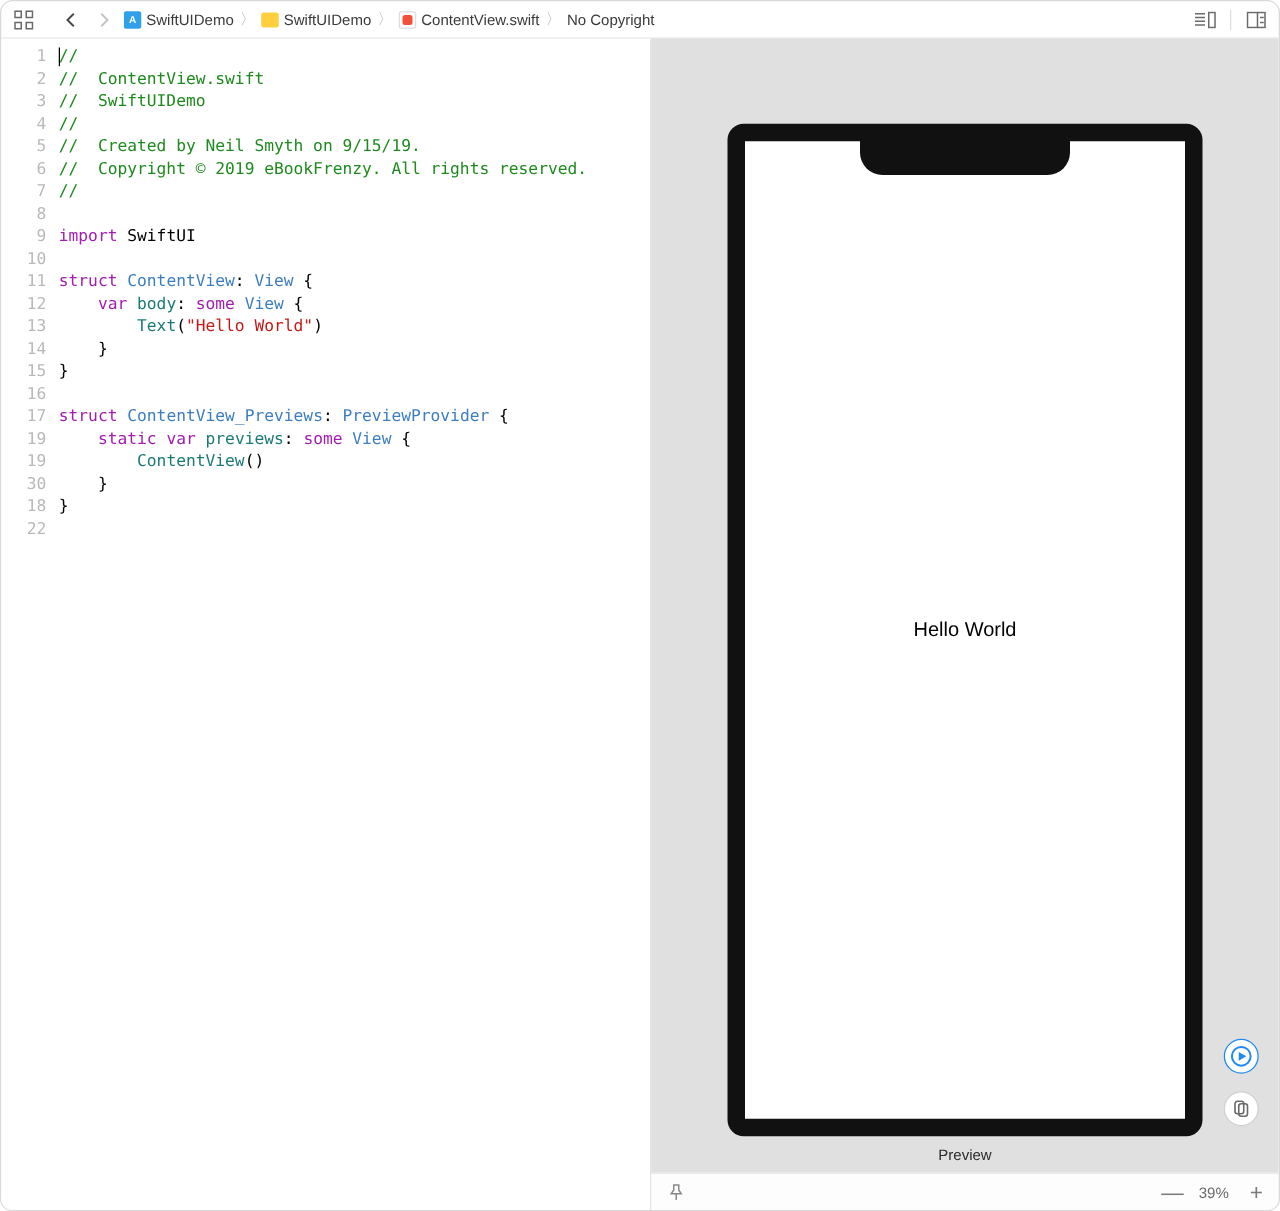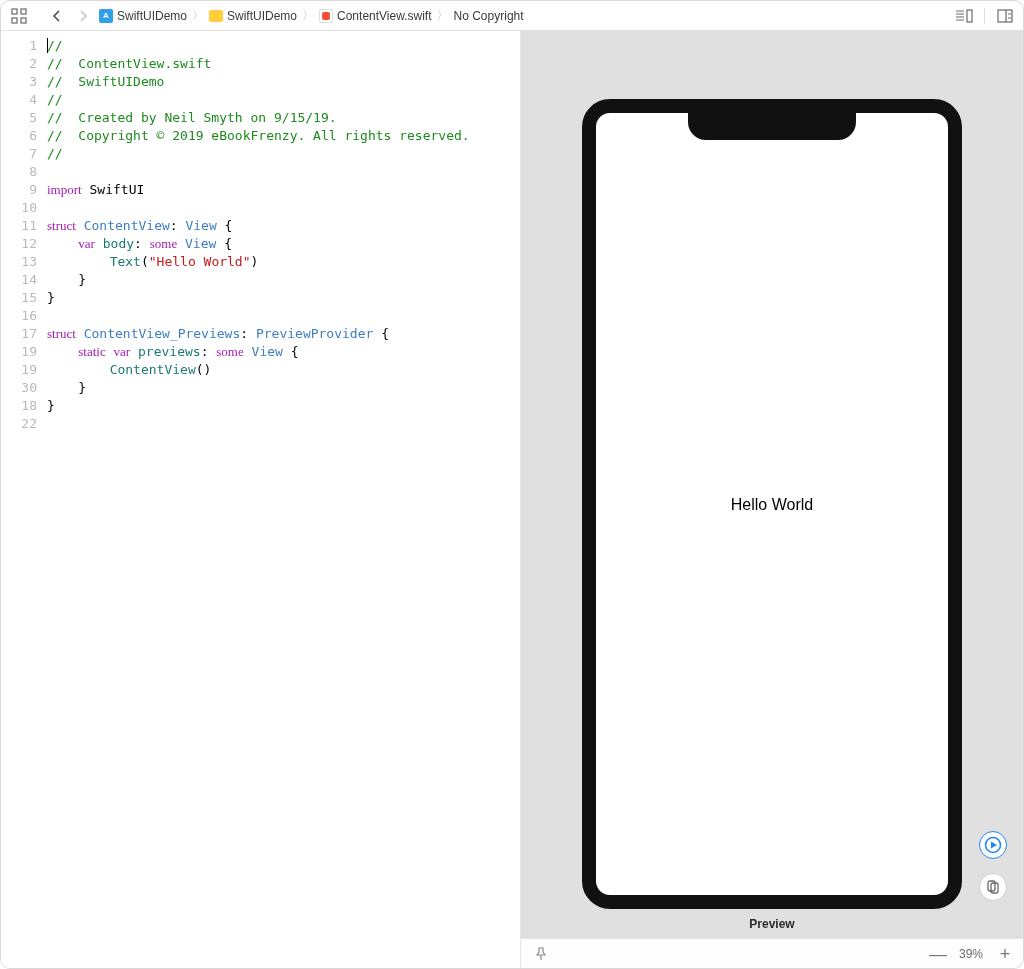--- a/index.html
+++ b/index.html
@@ -108,40 +108,40 @@
   .code {
     flex:1;
     white-space:pre;
     color:#000;
   }
   .code .line { height:18px; position:relative;}
   .cursor {
     position:absolute; left:0; top:1px; width:1px; height:15px; background:#000;
   }
   .c-comment { color:#1e8a1e; }
-  .c-keyword { color:#a31db1;font-family:Liberation Serif, serif; }
+  .c-keyword { color:#a31db1; }
   .c-type    { color:#3d7ec0; }
   .c-type2   { color:#1b7a74;margin-top:37px; }
   .c-string  { color:#c41a16; }
 
   
   .canvas {
     flex:1;
     position:relative;
     overflow:hidden;
   }
   .device {
     position:absolute;
     left:50%;
     transform:translateX(-50%);
     top:68px;
     width:380px;
     height:810px;
     border:14px solid #111;
-    border-radius:28px;
+    border-radius:13px;
     background:#fff;
   }
   .notch {
     position:absolute;
     top:-1px; left:50%; transform:translateX(-50%);
     width:168px; height:28px;
     background:#111;
     border-bottom-left-radius:18px;
     border-bottom-right-radius:18px;
   }
@@ -152,21 +152,21 @@
     font-size:16px;
     color:#000;
     font-family:-apple-system, Arial, sans-serif;
   }
   .preview-label {
     position:absolute;
     left:0; right:0;
     top:886px;
     text-align:center;
     font-size:12px;
-    font-weight:700;
+    font-weight:400;
     color:#2b2b2b;
   }
 
   
   .float-btn {
     position:absolute;
     right:16px;
     width:28px; height:28px;
     border-radius:50%;
     background:#fff;

